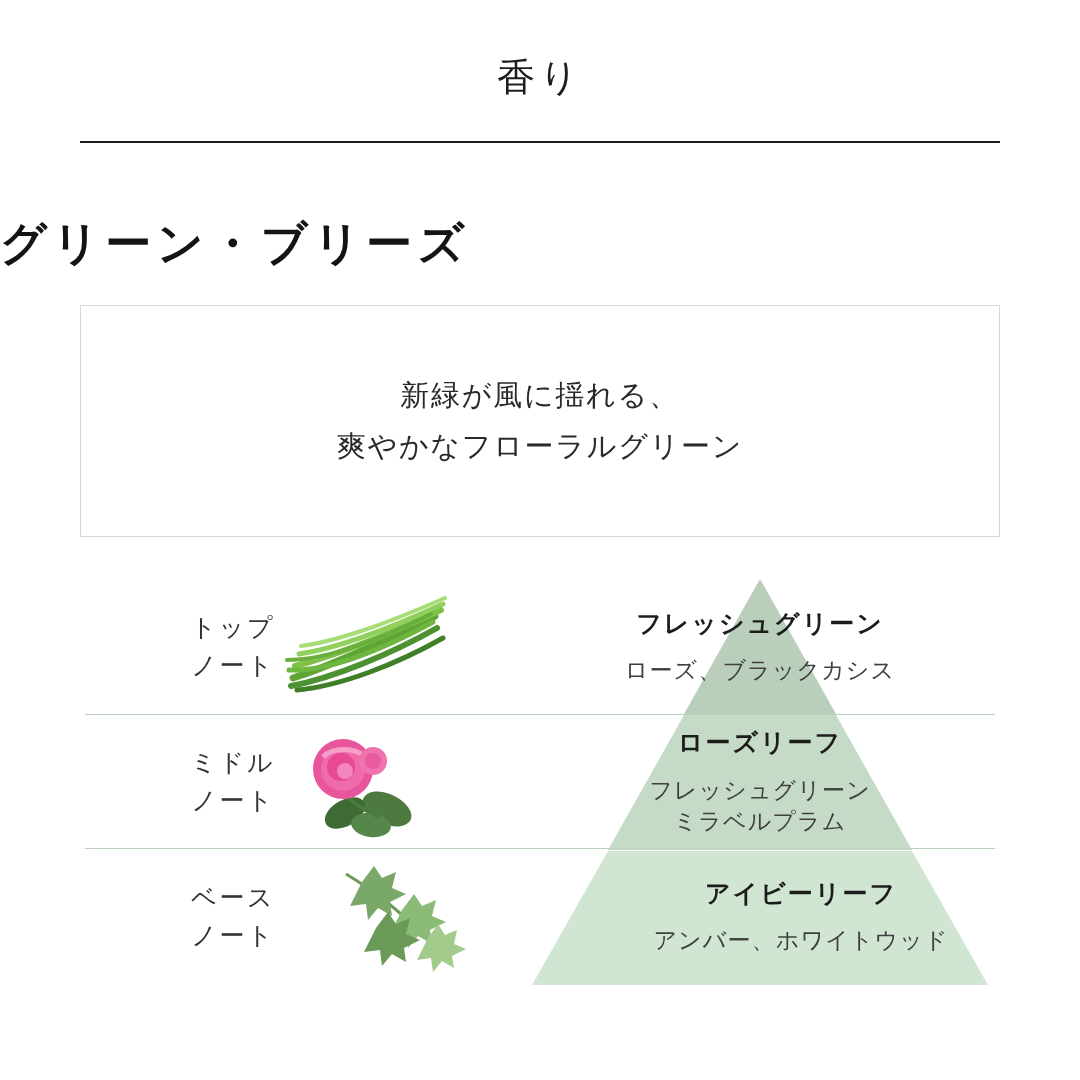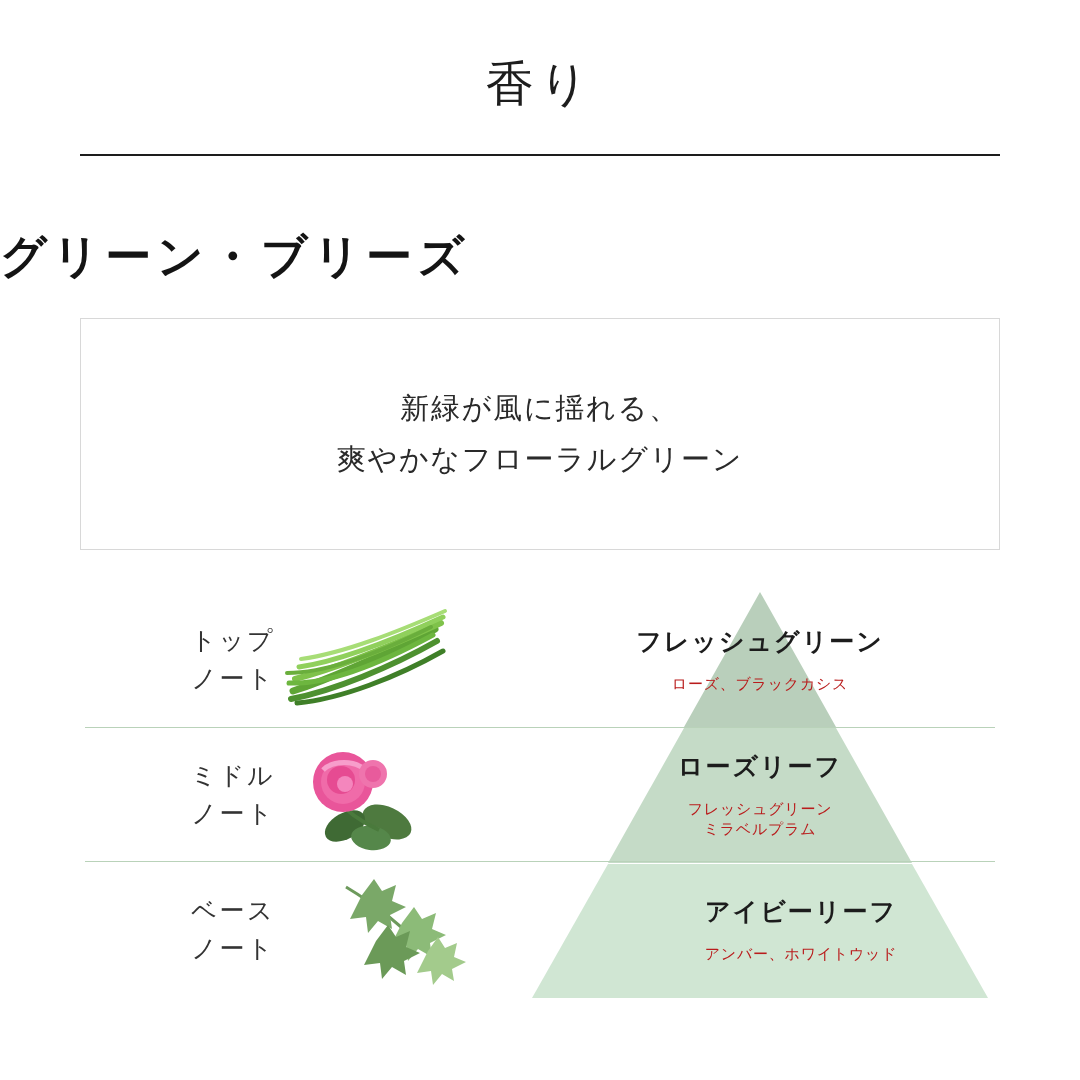--- a/index.html
+++ b/index.html
@@ -19,21 +19,21 @@
   .page {
     width: 1080px;
     height: 1080px;
     position: relative;
     box-sizing: border-box;
   }
 
   
   .header-title {
     text-align: center;
-    font-size: 48px;
+    font-size: 38px;
     letter-spacing: 0.12em;
     color: #1d1d1d;
     padding-top: 52px;
     font-weight: 400;
   }
   .header-rule {
     width: 920px;
     margin: 38px auto 0 auto;
     border-top: 2px solid #1d1d1d;
   }
@@ -145,23 +145,23 @@
   }
   .note-main {
     font-size: 25px;
     font-weight: 700;
     letter-spacing: 0.08em;
     color: #1c1c1c;
     line-height: 1.3;
   }
   .note-sub {
     margin-top: 16px;
-    font-size: 15px;
+    font-size: 23px;
     letter-spacing: 0.05em;
-    color: #b91c1c;
+    color: #404040;
     line-height: 1.35;
   }
   .note-sub .line { display: block; }
 
   svg { display: block; }
 </style>
 </head>
 <body>
 
 <div class="page">

